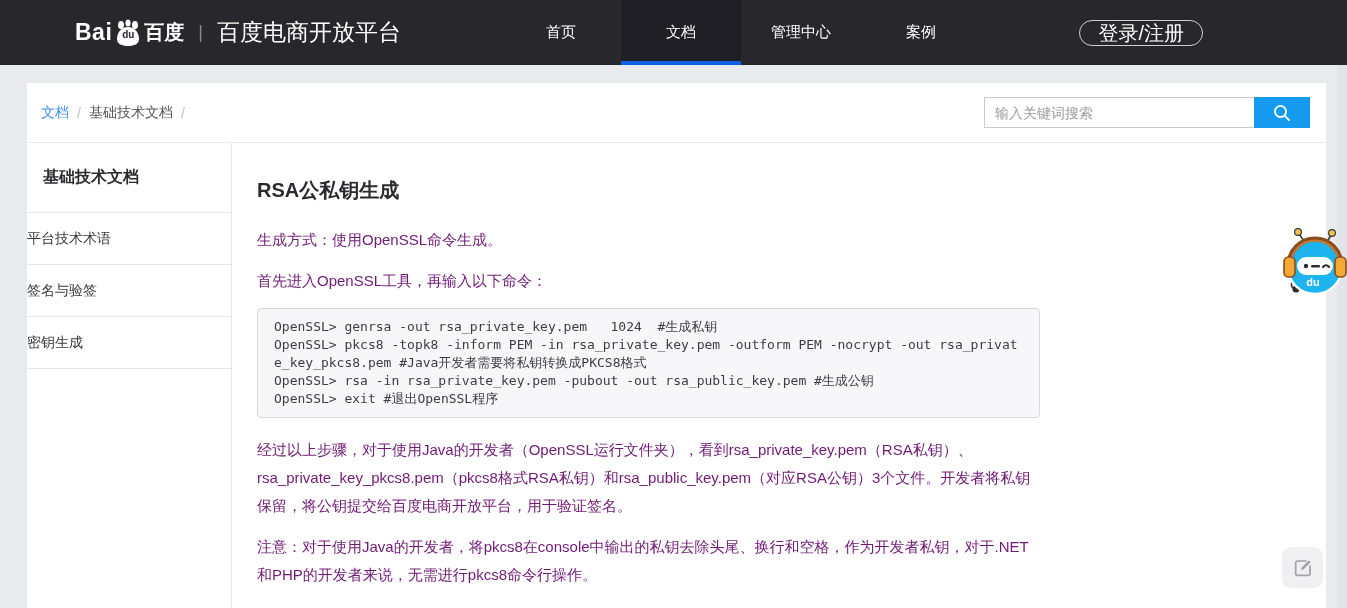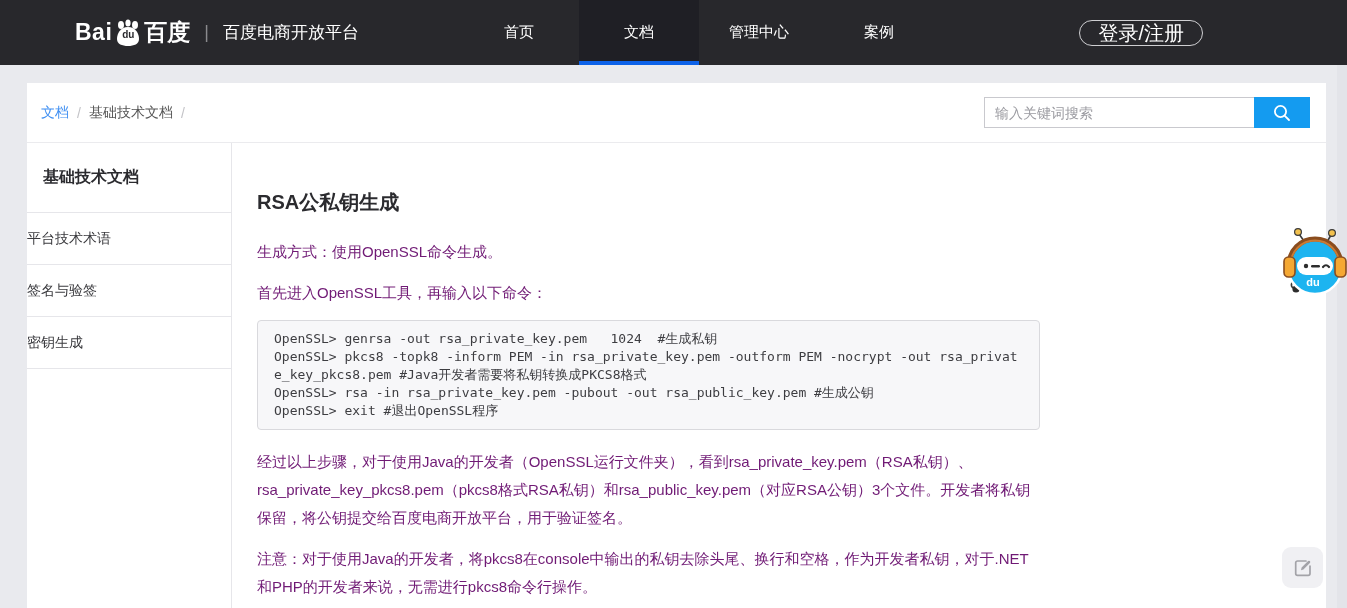--- a/index.html
+++ b/index.html
@@ -17,23 +17,23 @@
     position:relative; z-index:5;
   }
   .logo { display:flex; align-items:center; margin-left:75px; cursor:pointer; }
   .logo .bai { color:#fff; font-size:23px; font-weight:bold; letter-spacing:.5px; }
   .paw { position:relative; width:30px; height:30px; margin:0 1px; }
   .paw svg { display:block; }
   .paw .du-txt {
     position:absolute; left:0; top:11px; width:30px; text-align:center;
     font-size:10px; font-weight:bold; color:#28282c;
   }
-  .logo .cn { color:#fff; font-size:23px; font-weight:bold; }
+  .logo .cn { color:#fff; font-size:20px; font-weight:bold; }
   .logo .pipe { color:#8a8a8e; font-size:18px; font-weight:200; margin:0 14px; }
-  .logo .plat { color:#fff; font-size:17px; }
+  .logo .plat { color:#fff; font-size:23px; }
 
   .nav { display:flex; margin-left:100px; }
   .nav-item {
     width:120px; display:flex; align-items:center; justify-content:center;
     color:#fff; font-size:15px; cursor:pointer; position:relative;
   }
   .nav-item.active { background:#1f1f25; }
   .nav-item.active::after {
     content:""; position:absolute; left:0; right:0; bottom:0; height:4px; background:#0d62e8;
   }
@@ -79,21 +79,21 @@
     height:70px; display:flex; align-items:center; padding-left:16px;
     font-size:16px; font-weight:bold; color:#2b2b2f;
     border-bottom:1px solid #e6e6ea;
   }
   .side-item {
     height:52px; display:flex; align-items:center; padding-left:0;
     font-size:14px; color:#3a3a3e; border-bottom:1px solid #e6e6ea; cursor:pointer;
   }
 
   .content { padding:34px 0 0 25px; width:810px; }
-  .content h1 { font-size:20px; color:#2b2b2f; margin-bottom:22px;margin-top:12px; }
+  .content h1 { font-size:20px; color:#2b2b2f; margin-bottom:22px; }
   .content p { font-size:15px; line-height:28px; color:#701a75; margin-bottom:13px; max-width:783px; }
   .codeblock {
     width:783px; background:#f7f7f9; border:1px solid #d9d9dd; border-radius:4px;
     padding:9px 16px; margin:3px 0 18px 0;
     font-family:"DejaVu Sans Mono","Liberation Mono",monospace;
     font-size:13px; line-height:18px; color:#3d3d41;
     white-space:pre-wrap; word-break:break-all;
   }
 
   

